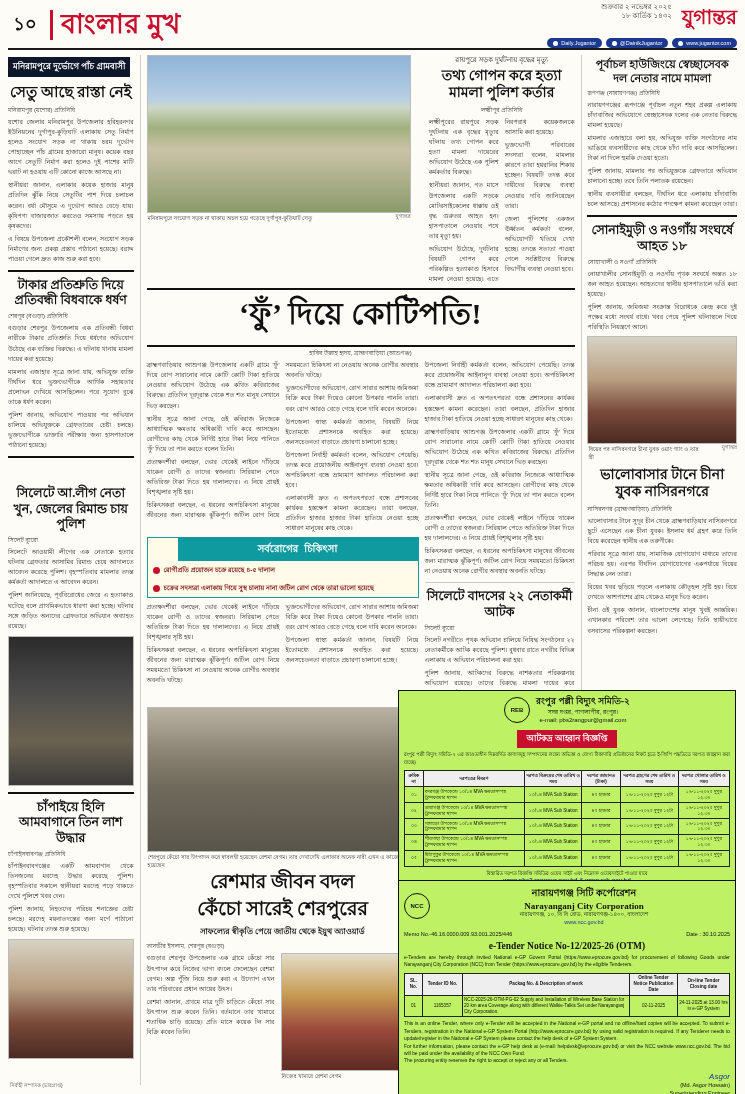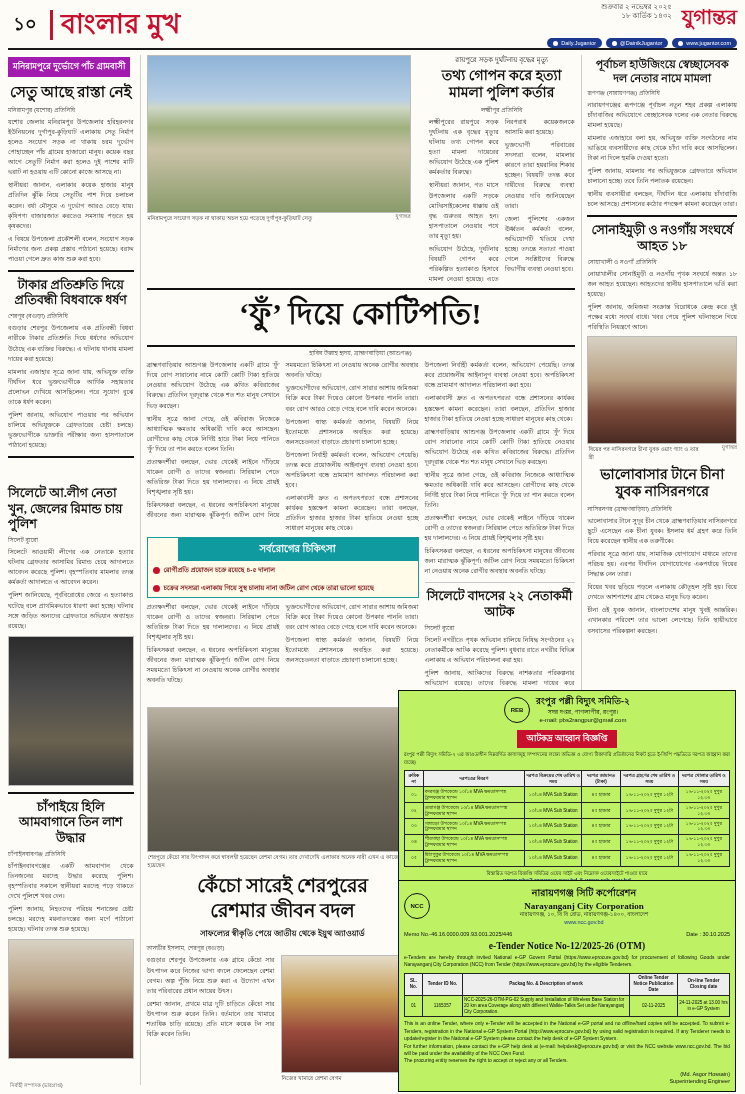--- a/index.html
+++ b/index.html
@@ -40,21 +40,21 @@
   
   .cols { display:flex; gap:6px; margin-top:5px; height:1030px; }
   .col-a { width:131px; }
   .col-mid { width:428px; }
   .col-d { width:156px; }
 
   .vrule { width:1px; background:#cfcfcf; }
 
   
   .kicker {
-    background:#a21caf; color:#fff; font-size:8.5px; font-weight:bold;
+    background:#0f172a; color:#fff; font-size:8.5px; font-weight:bold;
     padding:3px 5px; display:inline-block; margin-bottom:4px;
   }
   h2.head {
     font-size:15px; line-height:1.25; font-weight:bold; margin:2px 0 4px;
     font-family:"Liberation Serif", serif; color:#111;
   }
   h3.head-sm {
     font-size:12.5px; line-height:1.25; font-weight:bold; margin:3px 0 3px;
     font-family:"Liberation Serif", serif;
   }
@@ -76,21 +76,21 @@
   .bighead {
     font-size:30px; font-weight:bold; text-align:center; letter-spacing:.5px;
     font-family:"Liberation Serif", serif; margin:0 0 4px; color:#111;
   }
   .bighead-rule { height:2px; background:#111; }
 
   
   .teal-box { border:1px solid #1b9a9a; background:#fffbe8; margin:4px 0; }
   .teal-head {
     background:#0f9aa0; color:#fff; font-size:10px; font-weight:bold;
-    text-align:center; padding:3px; font-family:Liberation Serif, serif;margin-left:30px;
+    text-align:center; padding:3px; font-family:Liberation Mono, monospace;margin-left:30px;
   }
   .bullet-row { display:flex; gap:4px; padding:4px 5px; align-items:flex-start; }
   .bullet-dot { width:7px;height:7px;border-radius:50%;background:#c8102e;flex:none;margin-top:2px; }
   .bullet-txt { font-size:6.4px; line-height:1.55; color:#7a1010; font-weight:bold; }
 
   
   .tender {
     border:1.5px solid #111; background:#bef264; padding:5px;
   }
   .tender-title { font-size:9px; font-weight:bold; text-align:center; line-height:1.3;}
@@ -186,21 +186,21 @@
         <div class="body-text">
           <p>বগুড়ার শেরপুর উপজেলায় এক প্রতিবন্ধী বিধবা নারীকে টাকার প্রতিশ্রুতি দিয়ে ধর্ষণের অভিযোগ উঠেছে এক ব্যক্তির বিরুদ্ধে। এ ঘটনায় থানায় মামলা দায়ের করা হয়েছে।</p>
           <p>মামলার এজাহার সূত্রে জানা যায়, অভিযুক্ত ব্যক্তি দীর্ঘদিন ধরে ভুক্তভোগীকে আর্থিক সহায়তার প্রলোভন দেখিয়ে আসছিলেন। পরে সুযোগ বুঝে তাকে ধর্ষণ করেন।</p>
           <p>পুলিশ জানায়, অভিযোগ পাওয়ার পর অভিযান চালিয়ে অভিযুক্তকে গ্রেফতারের চেষ্টা চলছে। ভুক্তভোগীকে ডাক্তারি পরীক্ষার জন্য হাসপাতালে পাঠানো হয়েছে।</p>
         </div>
       </div>
 
       <div class="rule-d"></div>
 
       <div>
-        <h3 class="head-sm" style="text-align:left;margin-top:28px;">সিলেটে আ.লীগ নেতা খুন, জেলের রিমান্ড চায় পুলিশ</h3>
+        <h3 class="head-sm" style="text-align:center;margin-top:28px;">সিলেটে আ.লীগ নেতা খুন, জেলের রিমান্ড চায় পুলিশ</h3>
         <div class="byline">সিলেট ব্যুরো</div>
         <div class="body-text">
           <p>সিলেটে আওয়ামী লীগের এক নেতাকে হত্যার ঘটনায় গ্রেফতার আসামির রিমান্ড চেয়ে আদালতে আবেদন করেছে পুলিশ। বৃহস্পতিবার মামলার তদন্ত কর্মকর্তা আদালতে এ আবেদন করেন।</p>
           <p>পুলিশ জানিয়েছে, পূর্ববিরোধের জেরে এ হত্যাকাণ্ড ঘটেছে বলে প্রাথমিকভাবে ধারণা করা হচ্ছে। ঘটনার সঙ্গে জড়িত অন্যদের গ্রেফতারে অভিযান অব্যাহত রয়েছে।</p>
         </div>
       </div>
 
       <div class="photo img-portrait-left" style="height:150px;margin-top:5px;"></div>
 
       <div class="rule-d"></div>
@@ -297,22 +297,22 @@
             <p>সিলেট নগরীতে পৃথক অভিযান চালিয়ে নিষিদ্ধ সংগঠনের ২২ নেতাকর্মীকে আটক করেছে পুলিশ। বুধবার রাতে নগরীর বিভিন্ন এলাকায় এ অভিযান পরিচালনা করা হয়।</p>
             <p>পুলিশ জানায়, আটকদের বিরুদ্ধে নাশকতার পরিকল্পনার অভিযোগ রয়েছে। তাদের বিরুদ্ধে মামলা দায়ের করে আদালতে পাঠানো হয়েছে।</p>
           </div>
         </div>
       </div>
 
       <div style="display:flex;gap:6px;margin-top:6px;">
         <div style="width:272px;">
           <div class="photo img-worms" style="height:145px;"></div>
           <div class="cap">শেরপুরে কেঁচো সার উৎপাদন করে স্বাবলম্বী হয়েছেন রেশমা বেগম। তার দেখাদেখি এলাকার অনেক নারী এখন এ কাজে যুক্ত হয়েছেন</div>
+          <h2 class="head" style="text-align:center;font-size:19px;margin-top:-2px;">রেশমার জীবন বদল</h2>
           <h2 class="head" style="text-align:center;font-size:19px;">কেঁচো সারেই শেরপুরের</h2>
-          <h2 class="head" style="text-align:center;font-size:19px;margin-top:-2px;">রেশমার জীবন বদল</h2>
           <div style="text-align:center;font-size:8px;font-weight:bold;margin:2px 0 4px;">সাফল্যের স্বীকৃতি পেয়ে জাতীয় থেকে ইয়ুথ অ্যাওয়ার্ড</div>
           <div class="byline">তানভীর ইসলাম, শেরপুর (বগুড়া)</div>
           <div style="display:flex;gap:6px;">
             <div style="width:128px;">
               <div class="body-text">
                 <p>বগুড়ার শেরপুর উপজেলার এক গ্রামে কেঁচো সার উৎপাদন করে নিজের ভাগ্য বদলে ফেলেছেন রেশমা বেগম। অল্প পুঁজি নিয়ে শুরু করা এ উদ্যোগ এখন তার পরিবারের প্রধান আয়ের উৎস।</p>
                 <p>রেশমা জানান, প্রথমে মাত্র দুটি চাড়িতে কেঁচো সার উৎপাদন শুরু করেন তিনি। বর্তমানে তার খামারে শতাধিক চাড়ি রয়েছে। প্রতি মাসে কয়েক টন সার বিক্রি করেন তিনি।</p>
               </div>
             </div>
             <div style="width:132px;">
@@ -486,20 +486,21 @@
 Supply and Installation of Wireless Base Station for 20 km area Coverage along with different Walkie-Talkis Set under Narayanganj City Corporation.</td>
           <td>02-11-2025</td>
           <td>24-11-2025 at 13.00 hrs in e-GP System</td>
         </tr>
           </tbody>
       </table>
       <div class="small-para" style="margin-top:3px;">This is an online Tender, where only e-Tender will be accepted in the National e-GP portal and no offline/hard copies will be accepted. To submit e-Tenders, registration in the National e-GP System Portal (http://www.eprocure.gov.bd) by using valid registration is required. If any Tenderer needs to update/register in the National e-GP System please contact the help desk of e-GP System System.</div>
       <div class="small-para">For further information, please contact the e-GP help desk at (e-mail: helpdesk@eprocure.gov.bd) or visit the NCC website www.ncc.gov.bd. The bid will be paid under the availability of the NCC Own Fund.</div>
       <div class="small-para">The procuring entity reserves the right to accept or reject any or all Tenders.</div>
       <div class="sign">
+        <div style="font-style:italic;color:#1b3a8f;font-size:8px;">Asgor</div>
         <div>(Md. Asgor Hossain)</div>
         <div>Superintending Engineer</div>
 
       </div>
     </div>
   </div>
 
   <div class="footer-line" style="position:absolute;left:10px;bottom:4px;">নির্বাহী সম্পাদক (ভারপ্রাপ্ত)</div>
 
 </div>

